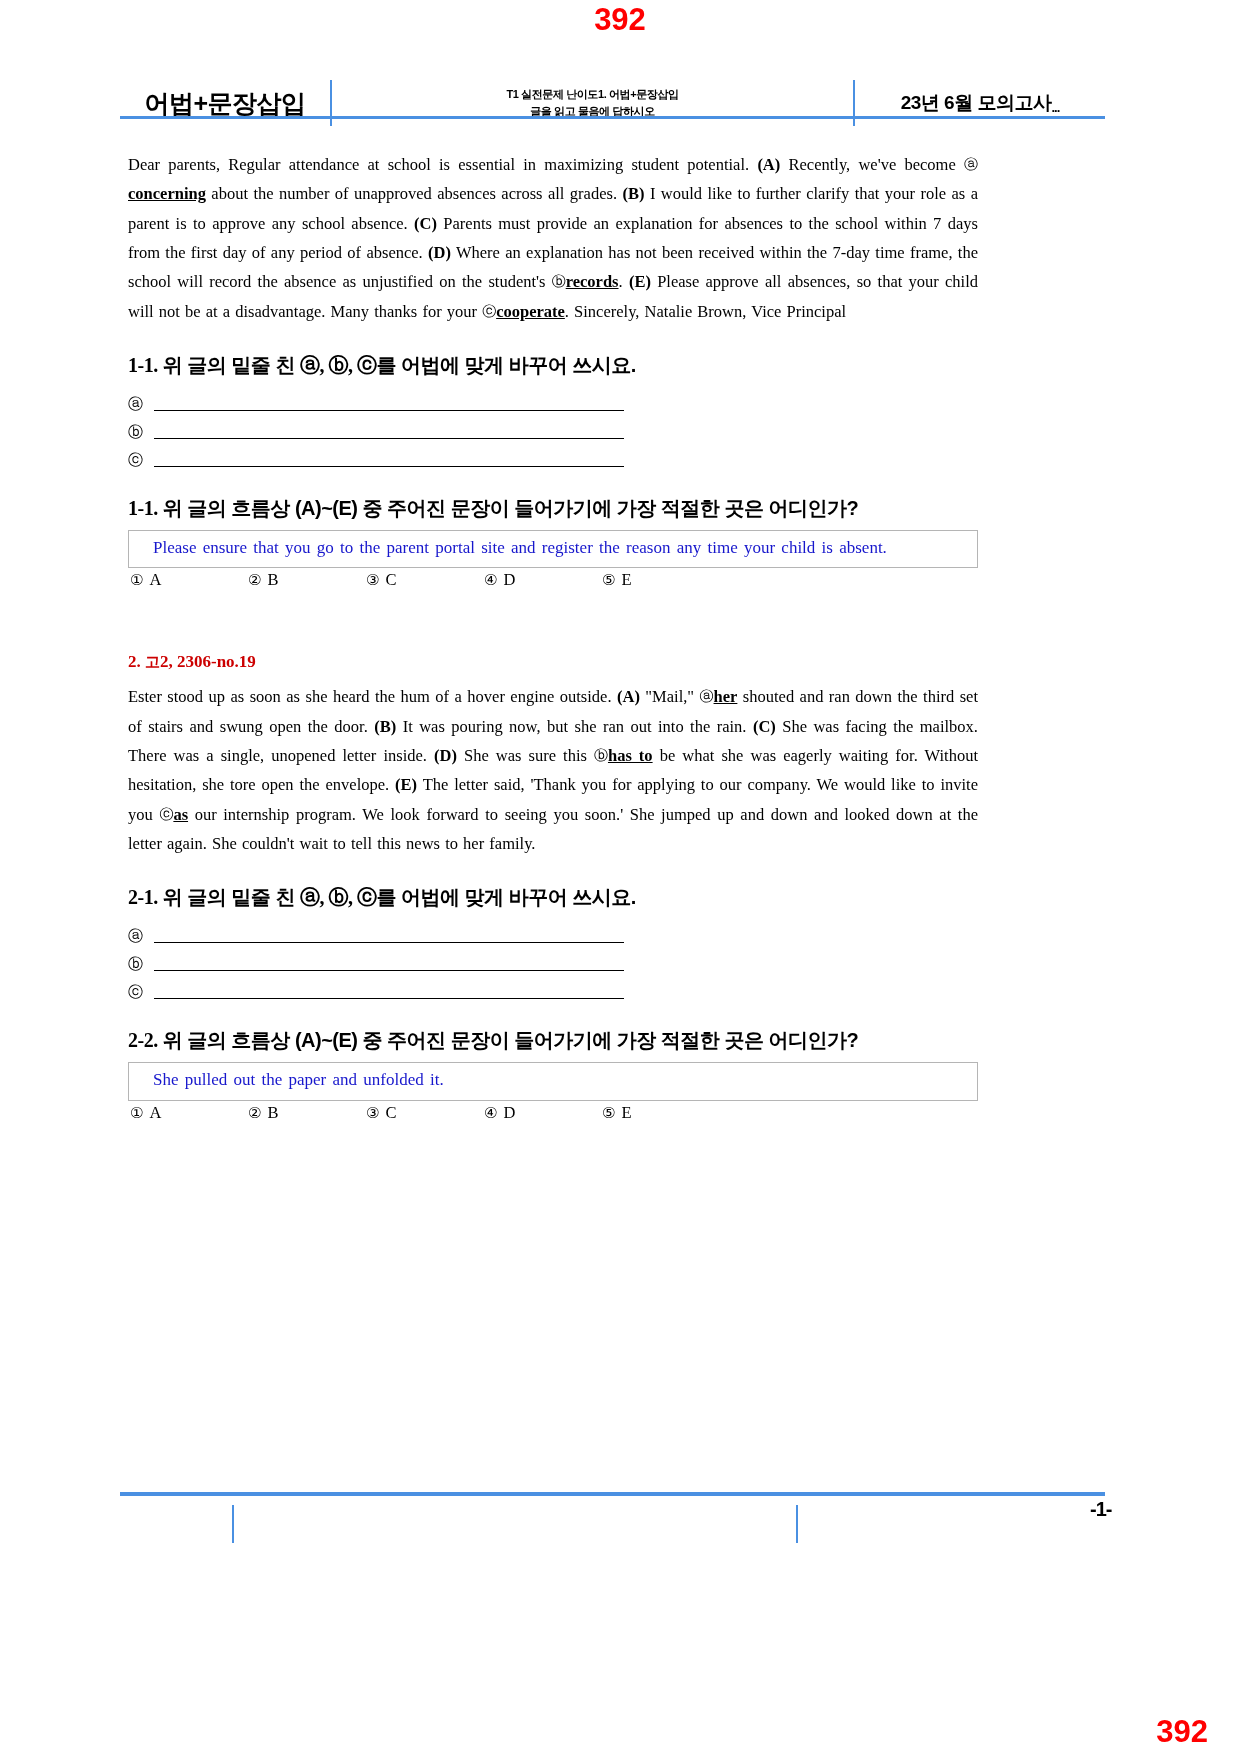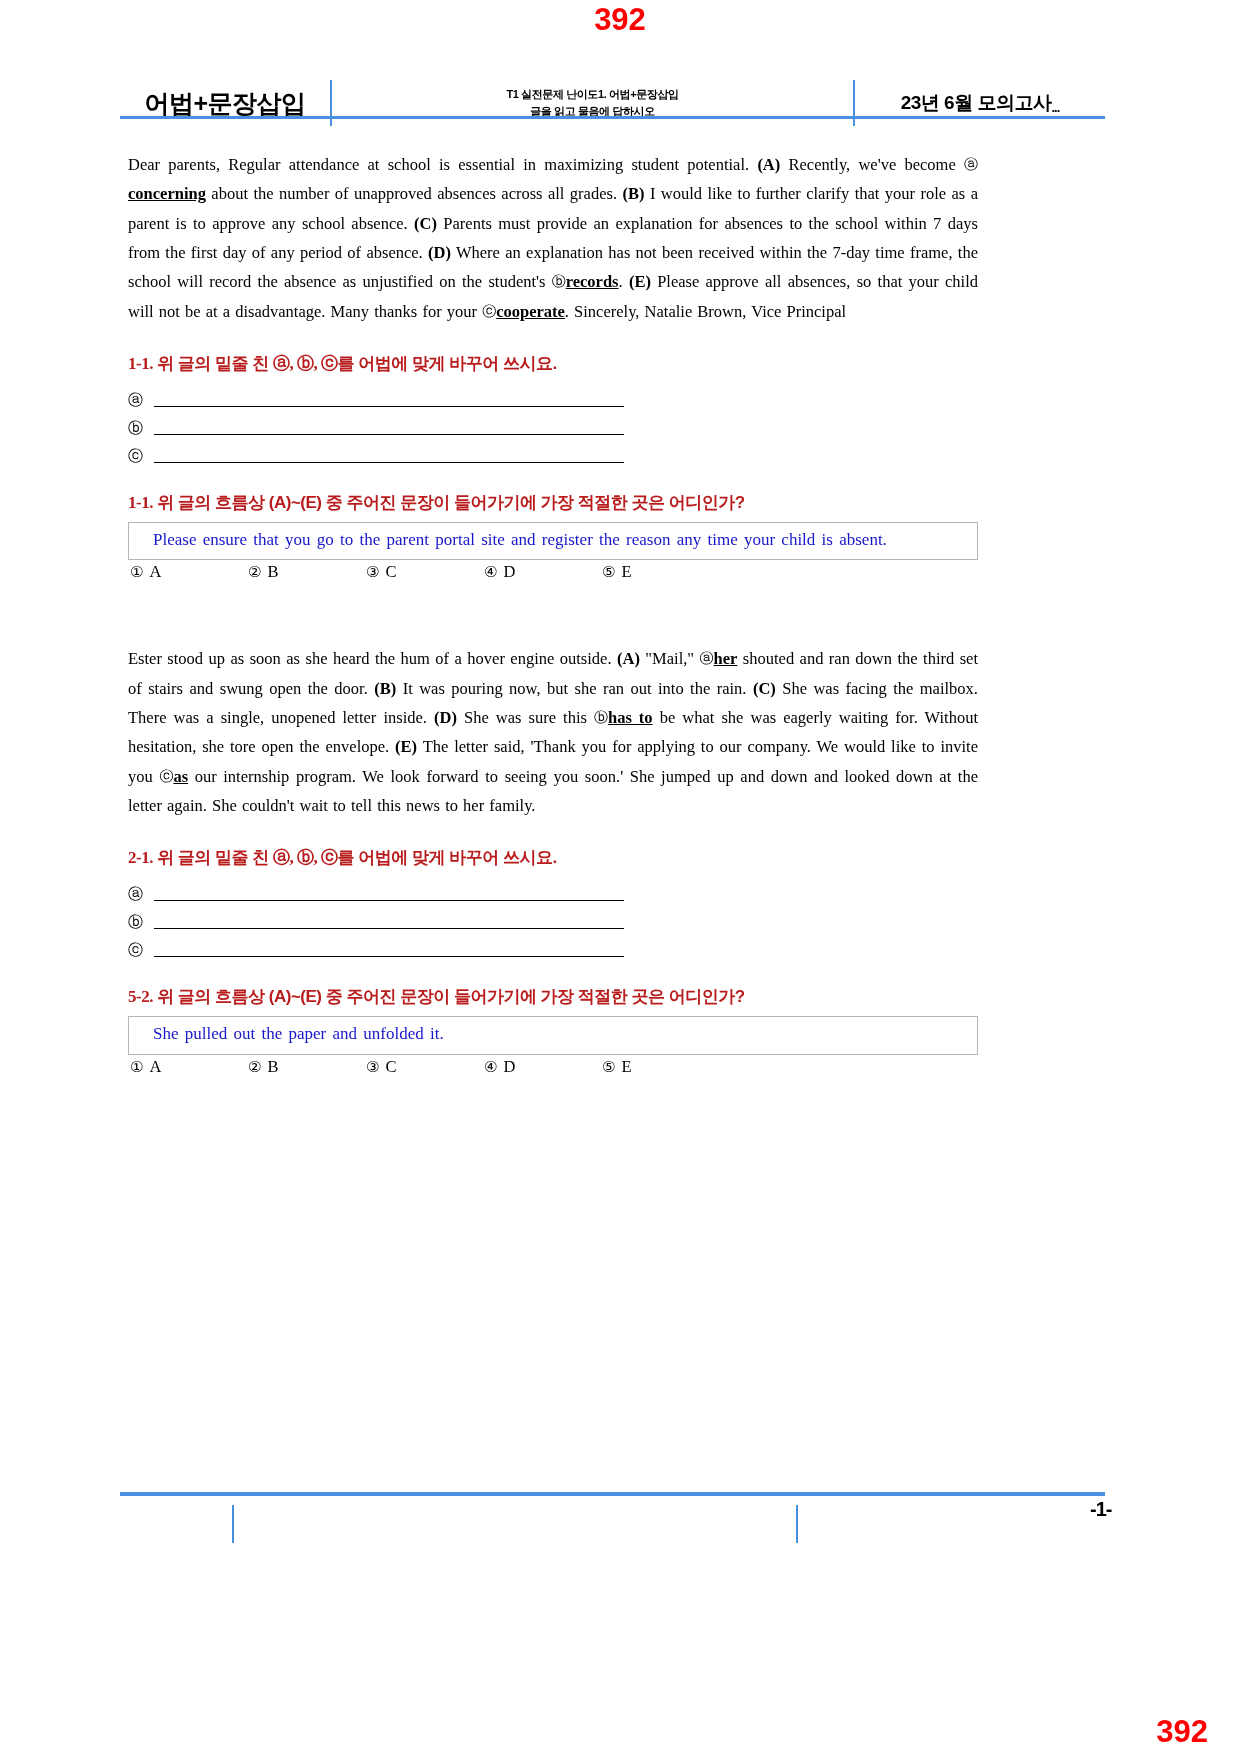--- a/index.html
+++ b/index.html
@@ -123,23 +123,23 @@
   .circ {
     font-family: "DejaVu Sans", sans-serif;
     font-size: 14px;
     font-weight: normal;
     text-decoration: none;
     display: inline-block;
     vertical-align: 1px;
   }
 
   .sub-q {
-    color: #b91c1c;
-    font-weight: bold;
-    font-size: 17px;
+    color: #000000;
+    font-weight: bold;
+    font-size: 20px;
     margin: 0 0 8px 0;
     font-family: "Liberation Sans", "DejaVu Sans", sans-serif;
     letter-spacing: -0.5px;
   }
   .sub-q .sq-num {
     font-family: "Liberation Serif", "DejaVu Serif", serif;
     font-weight: bold;
   }
   .sub-q .sq-ser {
     font-family: "Liberation Serif", "DejaVu Serif", serif;
@@ -288,41 +288,42 @@
         <div class="choice"><span class="cnum">②</span><span class="clab">B</span></div>
         <div class="choice"><span class="cnum">③</span><span class="clab">C</span></div>
         <div class="choice"><span class="cnum">④</span><span class="clab">D</span></div>
         <div class="choice"><span class="cnum">⑤</span><span class="clab">E</span></div>
       </div>
   </div>
 
   <div class="gap-between"></div>
 
   <div>
+    <div class="q-title"><span>2.</span> <span class="ko">고</span><span>2, 2306-no.19</span></div>
 
     <p class="passage"><span>Ester stood up as soon as she heard the hum of a hover engine outside. </span><b>(A)</b><span> "Mail," </span><span class="circ">ⓐ</span><span class="mk">her</span><span> shouted and ran down the third set of stairs and swung open the door. </span><b>(B)</b><span> It was pouring now, but she ran out into the rain. </span><b>(C)</b><span> She was facing the mailbox. There was a single, unopened letter inside. </span><b>(D)</b><span> She was sure this </span><span class="circ">ⓑ</span><span class="mk">has to</span><span> be what she was eagerly waiting for. Without hesitation, she tore open the envelope. </span><b>(E)</b><span> The letter said, 'Thank you for applying to our company. We would like to invite you </span><span class="circ">ⓒ</span><span class="mk">as</span><span> our internship program. We look forward to seeing you soon.' She jumped up and down and looked down at the letter again. She couldn't wait to tell this news to her family.</span></p>
 
     <div class="sub-q"><span class="sq-num">2-1.</span><span> 위 글의 밑줄 친 </span><span class="sq-ser">ⓐ, ⓑ, ⓒ</span><span>를 어법에 맞게 바꾸어 쓰시요.</span></div>
 
     <div class="blank-rows">
         <div class="blank-row">
           <div class="blank-label">ⓐ</div>
           <div class="blank-line"></div>
         </div>
         <div class="blank-row">
           <div class="blank-label">ⓑ</div>
           <div class="blank-line"></div>
         </div>
         <div class="blank-row">
           <div class="blank-label">ⓒ</div>
           <div class="blank-line"></div>
         </div>
       </div>
 
-    <div class="sub-q"><span class="sq-num">5-2.</span><span> 위 글의 흐름상 (A)~(E) 중 주어진 문장이 들어가기에 가장 적절한 곳은 어디인가?</span></div>
+    <div class="sub-q"><span class="sq-num">2-2.</span><span> 위 글의 흐름상 (A)~(E) 중 주어진 문장이 들어가기에 가장 적절한 곳은 어디인가?</span></div>
 
     <div class="sentence-box">She pulled out the paper and unfolded it.</div>
 
     <div class="choices">
         <div class="choice"><span class="cnum">①</span><span class="clab">A</span></div>
         <div class="choice"><span class="cnum">②</span><span class="clab">B</span></div>
         <div class="choice"><span class="cnum">③</span><span class="clab">C</span></div>
         <div class="choice"><span class="cnum">④</span><span class="clab">D</span></div>
         <div class="choice"><span class="cnum">⑤</span><span class="clab">E</span></div>
       </div>

